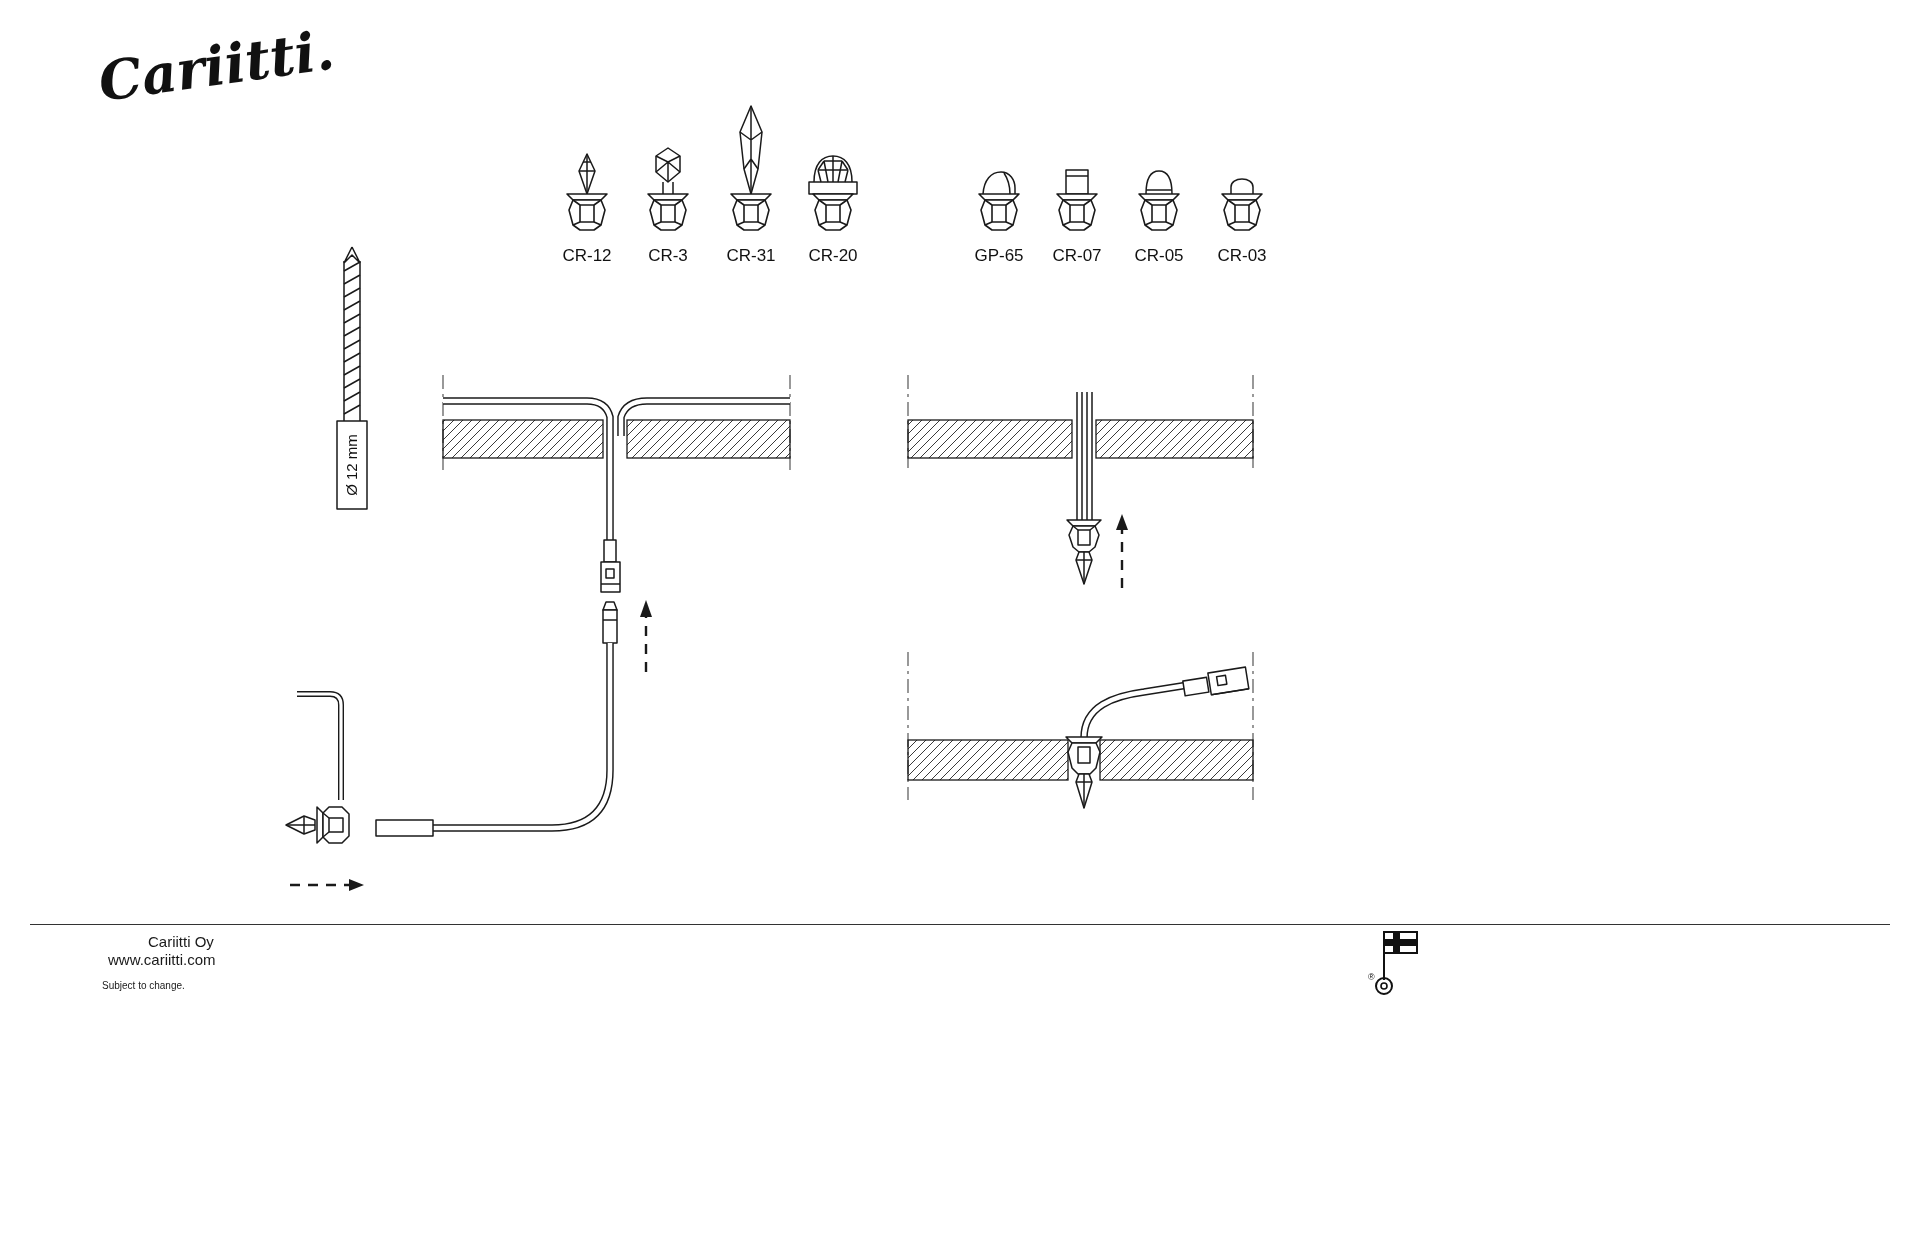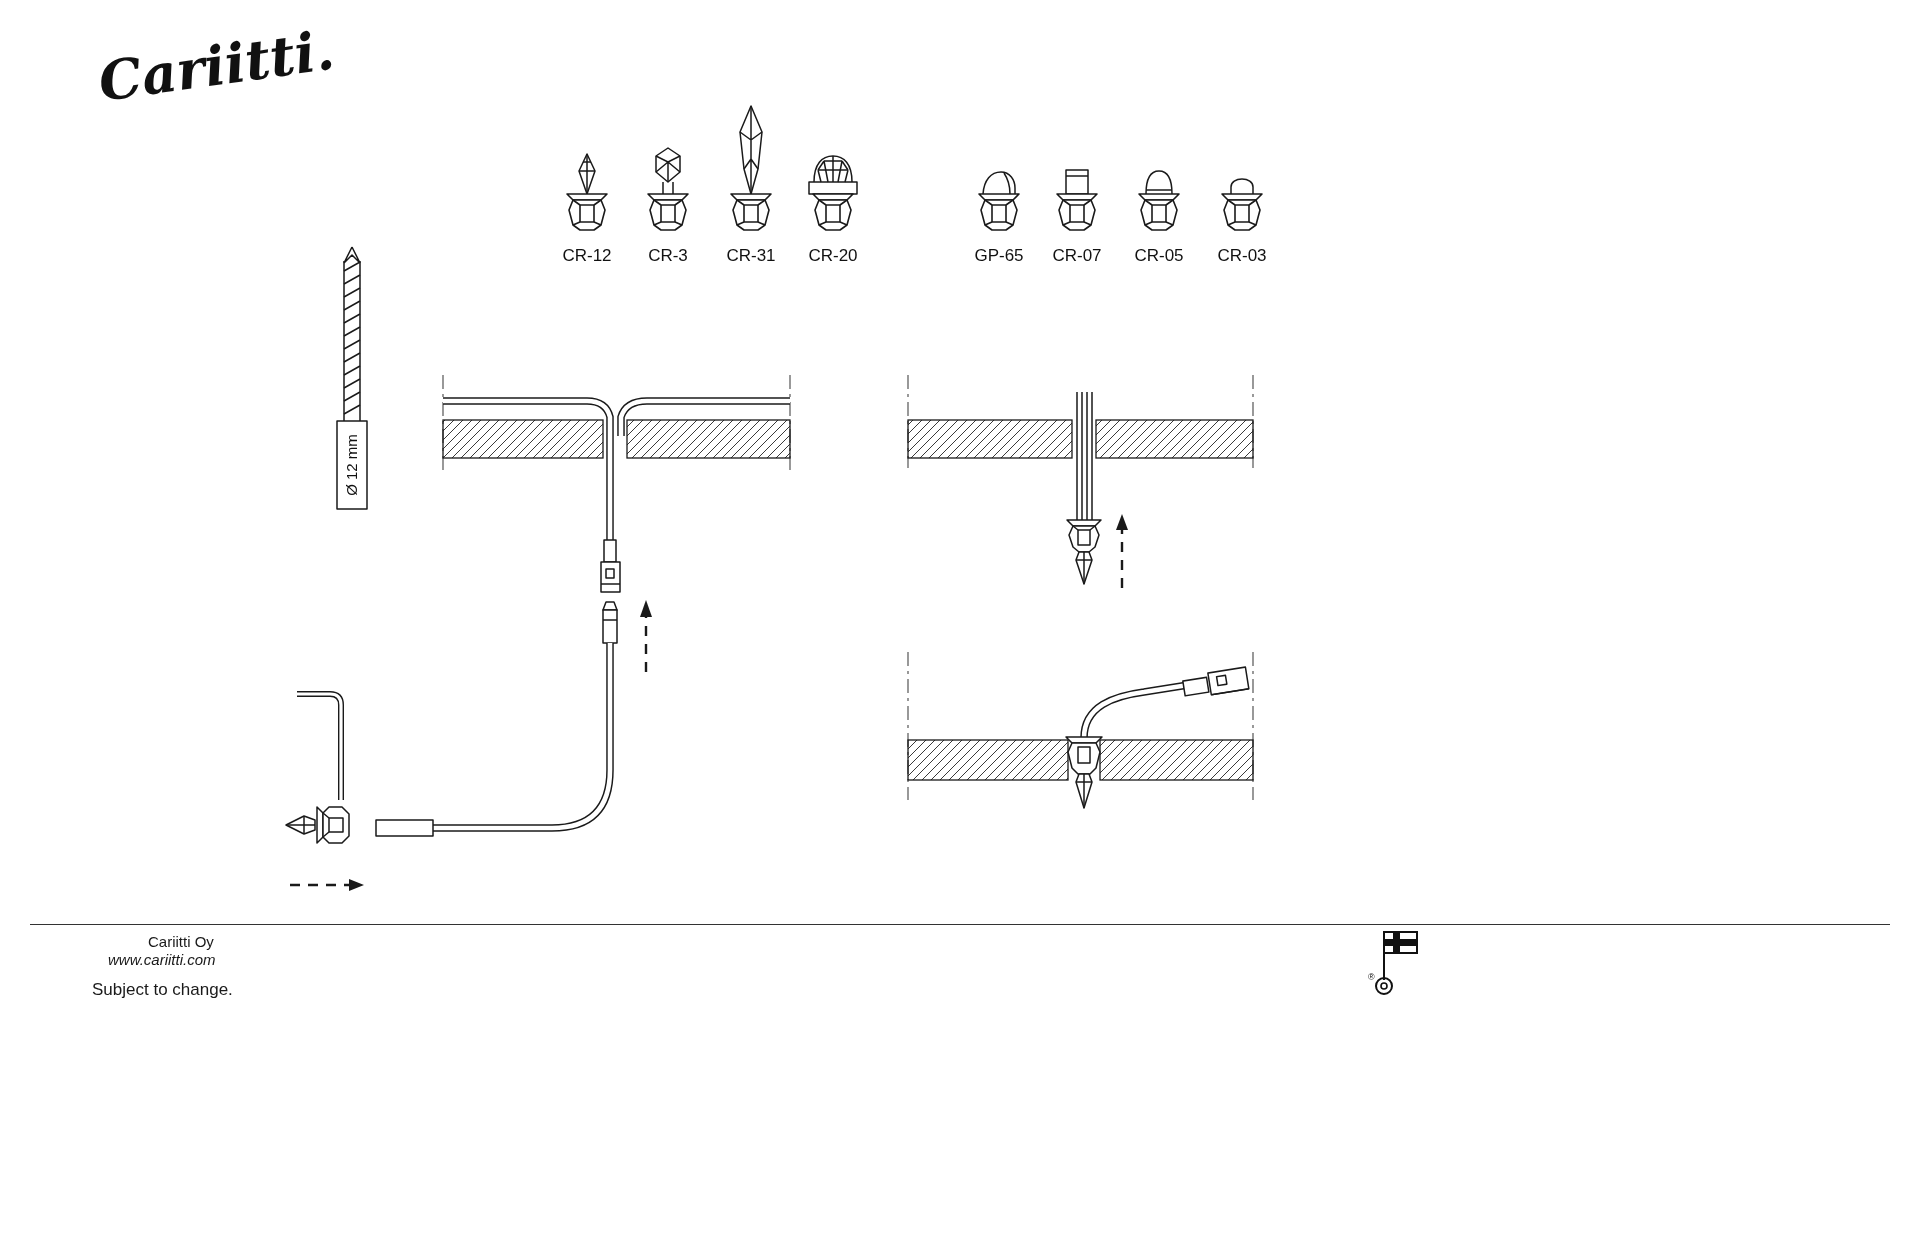--- a/index.html
+++ b/index.html
@@ -29,22 +29,22 @@
 
   .product { position: absolute; top: 99px; width: 84px; text-align: center; }
   .p-icon  { display: block; width: 84px; height: 143px; }
   .p-label { margin-top: 4px; font-size: 17px; color: #111; }
 
   .footer-rule {
     position: absolute; top: 924px; left: 30px; width: 1860px;
     border-top: 1.2px solid #333;
   }
   .f-company { position: absolute; top: 933px; left: 108px; font-size: 15px; margin-left: 40px; }
-  .f-site    { position: absolute; top: 951px; left: 108px; font-size: 15px; font-style: italic; }
-  .f-note    { position: absolute; top: 980px; left: 92px; font-size: 17px; }
+  .f-site    { position: absolute; top: 951px; left: 108px; font-size: 15px; }
+  .f-note    { position: absolute; top: 980px; left: 102px; font-size: 10px; }
 
   .logo-svg text {
     font-family: "DejaVu Serif", serif;
     font-style: italic;
     font-weight: bold;
     fill: #111;
   }
   .drill-label-text { font-family: "Liberation Sans", sans-serif; font-size: 15px; fill: #111; }
   .origin-r { font-size: 9px; fill: #111; font-family: "Liberation Sans", sans-serif; }
 </style>

